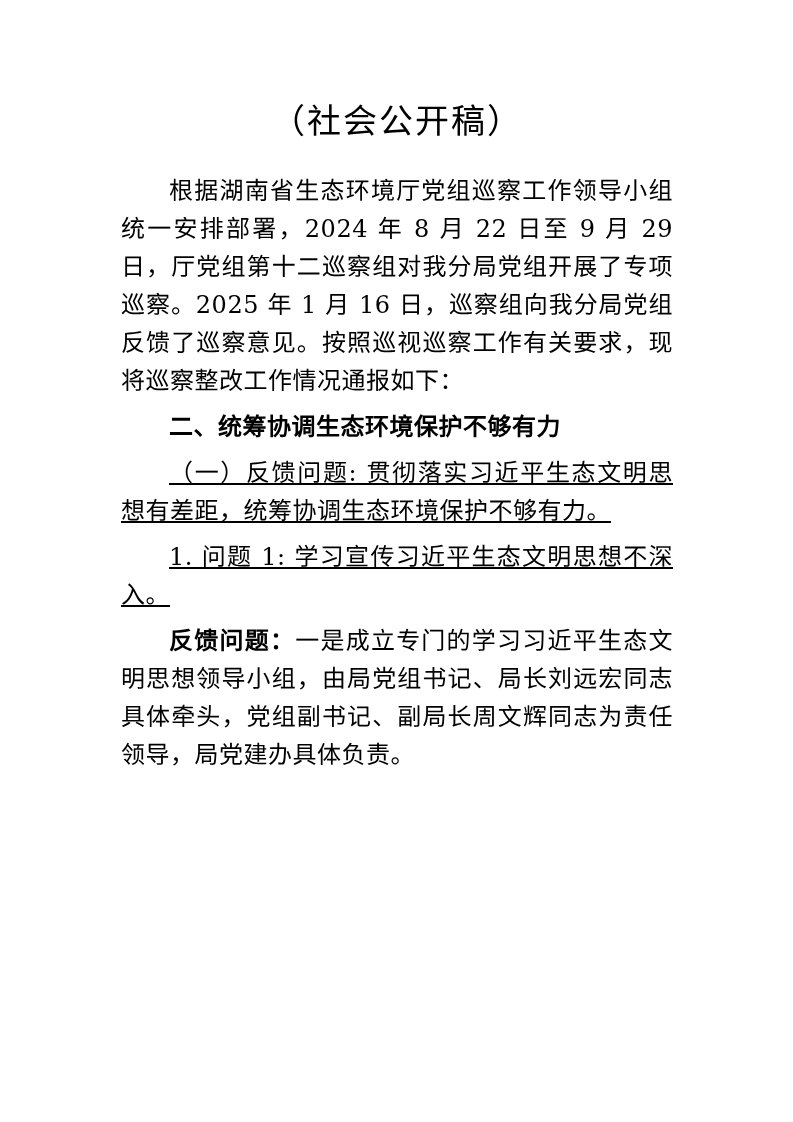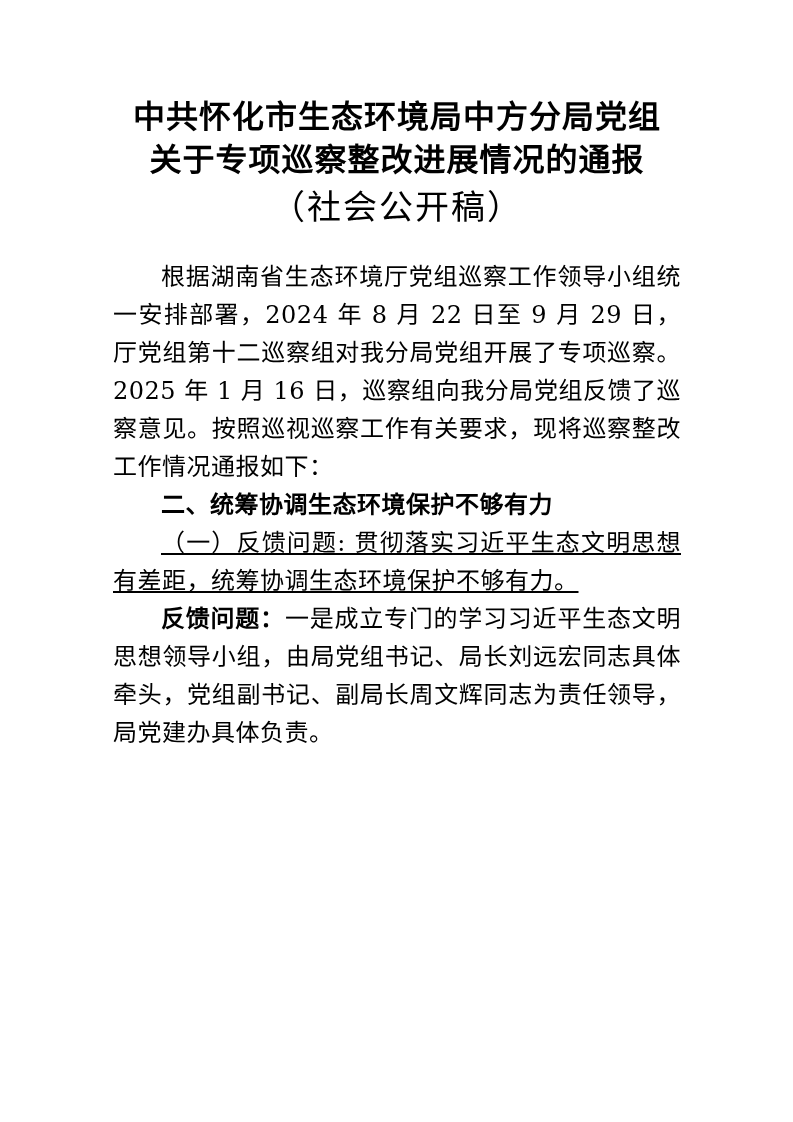--- a/index.html
+++ b/index.html
@@ -40,21 +40,21 @@
     letter-spacing: 2px;
   }
   
   .doc-body {
     margin-top: 29px;
     font-size: 24px;
     line-height: 38px;
     text-align: justify;
   }
   .para {
-    margin: 0;
+    margin: 8px;
     text-indent: 2em;
     letter-spacing: 0.5px;
   }
   .para.heading {
     font-family: "DejaVu Sans", "Liberation Sans", sans-serif;
     font-weight: bold;
     letter-spacing: 0.5px;
   }
   .para.kai {
     
@@ -62,33 +62,30 @@
     text-decoration: underline;
   }
   .lead-bold { font-weight: bold; }
 </style>
 </head>
 <body>
 
 <div class="page">
 
   <header>
-    <h1 class="doc-title">
-      <span class="title-line">中共怀化市生态环境局中方分局党组</span>
-      <span class="title-line">关于专项巡察整改进展情况的通报</span>
-    </h1>
     <div class="doc-subtitle">（社会公开稿）</div>
   </header>
 
   <main class="doc-body">
     <p class="para">根据湖南省生态环境厅党组巡察工作领导小组统一安排部署，2024 年 8 月 22 日至 9 月 29 日，厅党组第十二巡察组对我分局党组开展了专项巡察。2025 年 1 月 16 日，巡察组向我分局党组反馈了巡察意见。按照巡视巡察工作有关要求，现将巡察整改工作情况通报如下：</p>
 
 
 
     <p class="para heading">二、统筹协调生态环境保护不够有力</p>
 
     <p class="para kai">（一）反馈问题: 贯彻落实习近平生态文明思想有差距，统筹协调生态环境保护不够有力。</p>
 
+    <p class="para kai">1. 问题 1: 学习宣传习近平生态文明思想不深入。</p>
 
     <p class="para"><span class="lead-bold">反馈问题：</span><span>一是成立专门的学习习近平生态文明思想领导小组，由局党组书记、局长刘远宏同志具体牵头，党组副书记、副局长周文辉同志为责任领导，局党建办具体负责。</span></p>
   </main>
 
 </div>
 
 </body></html>

